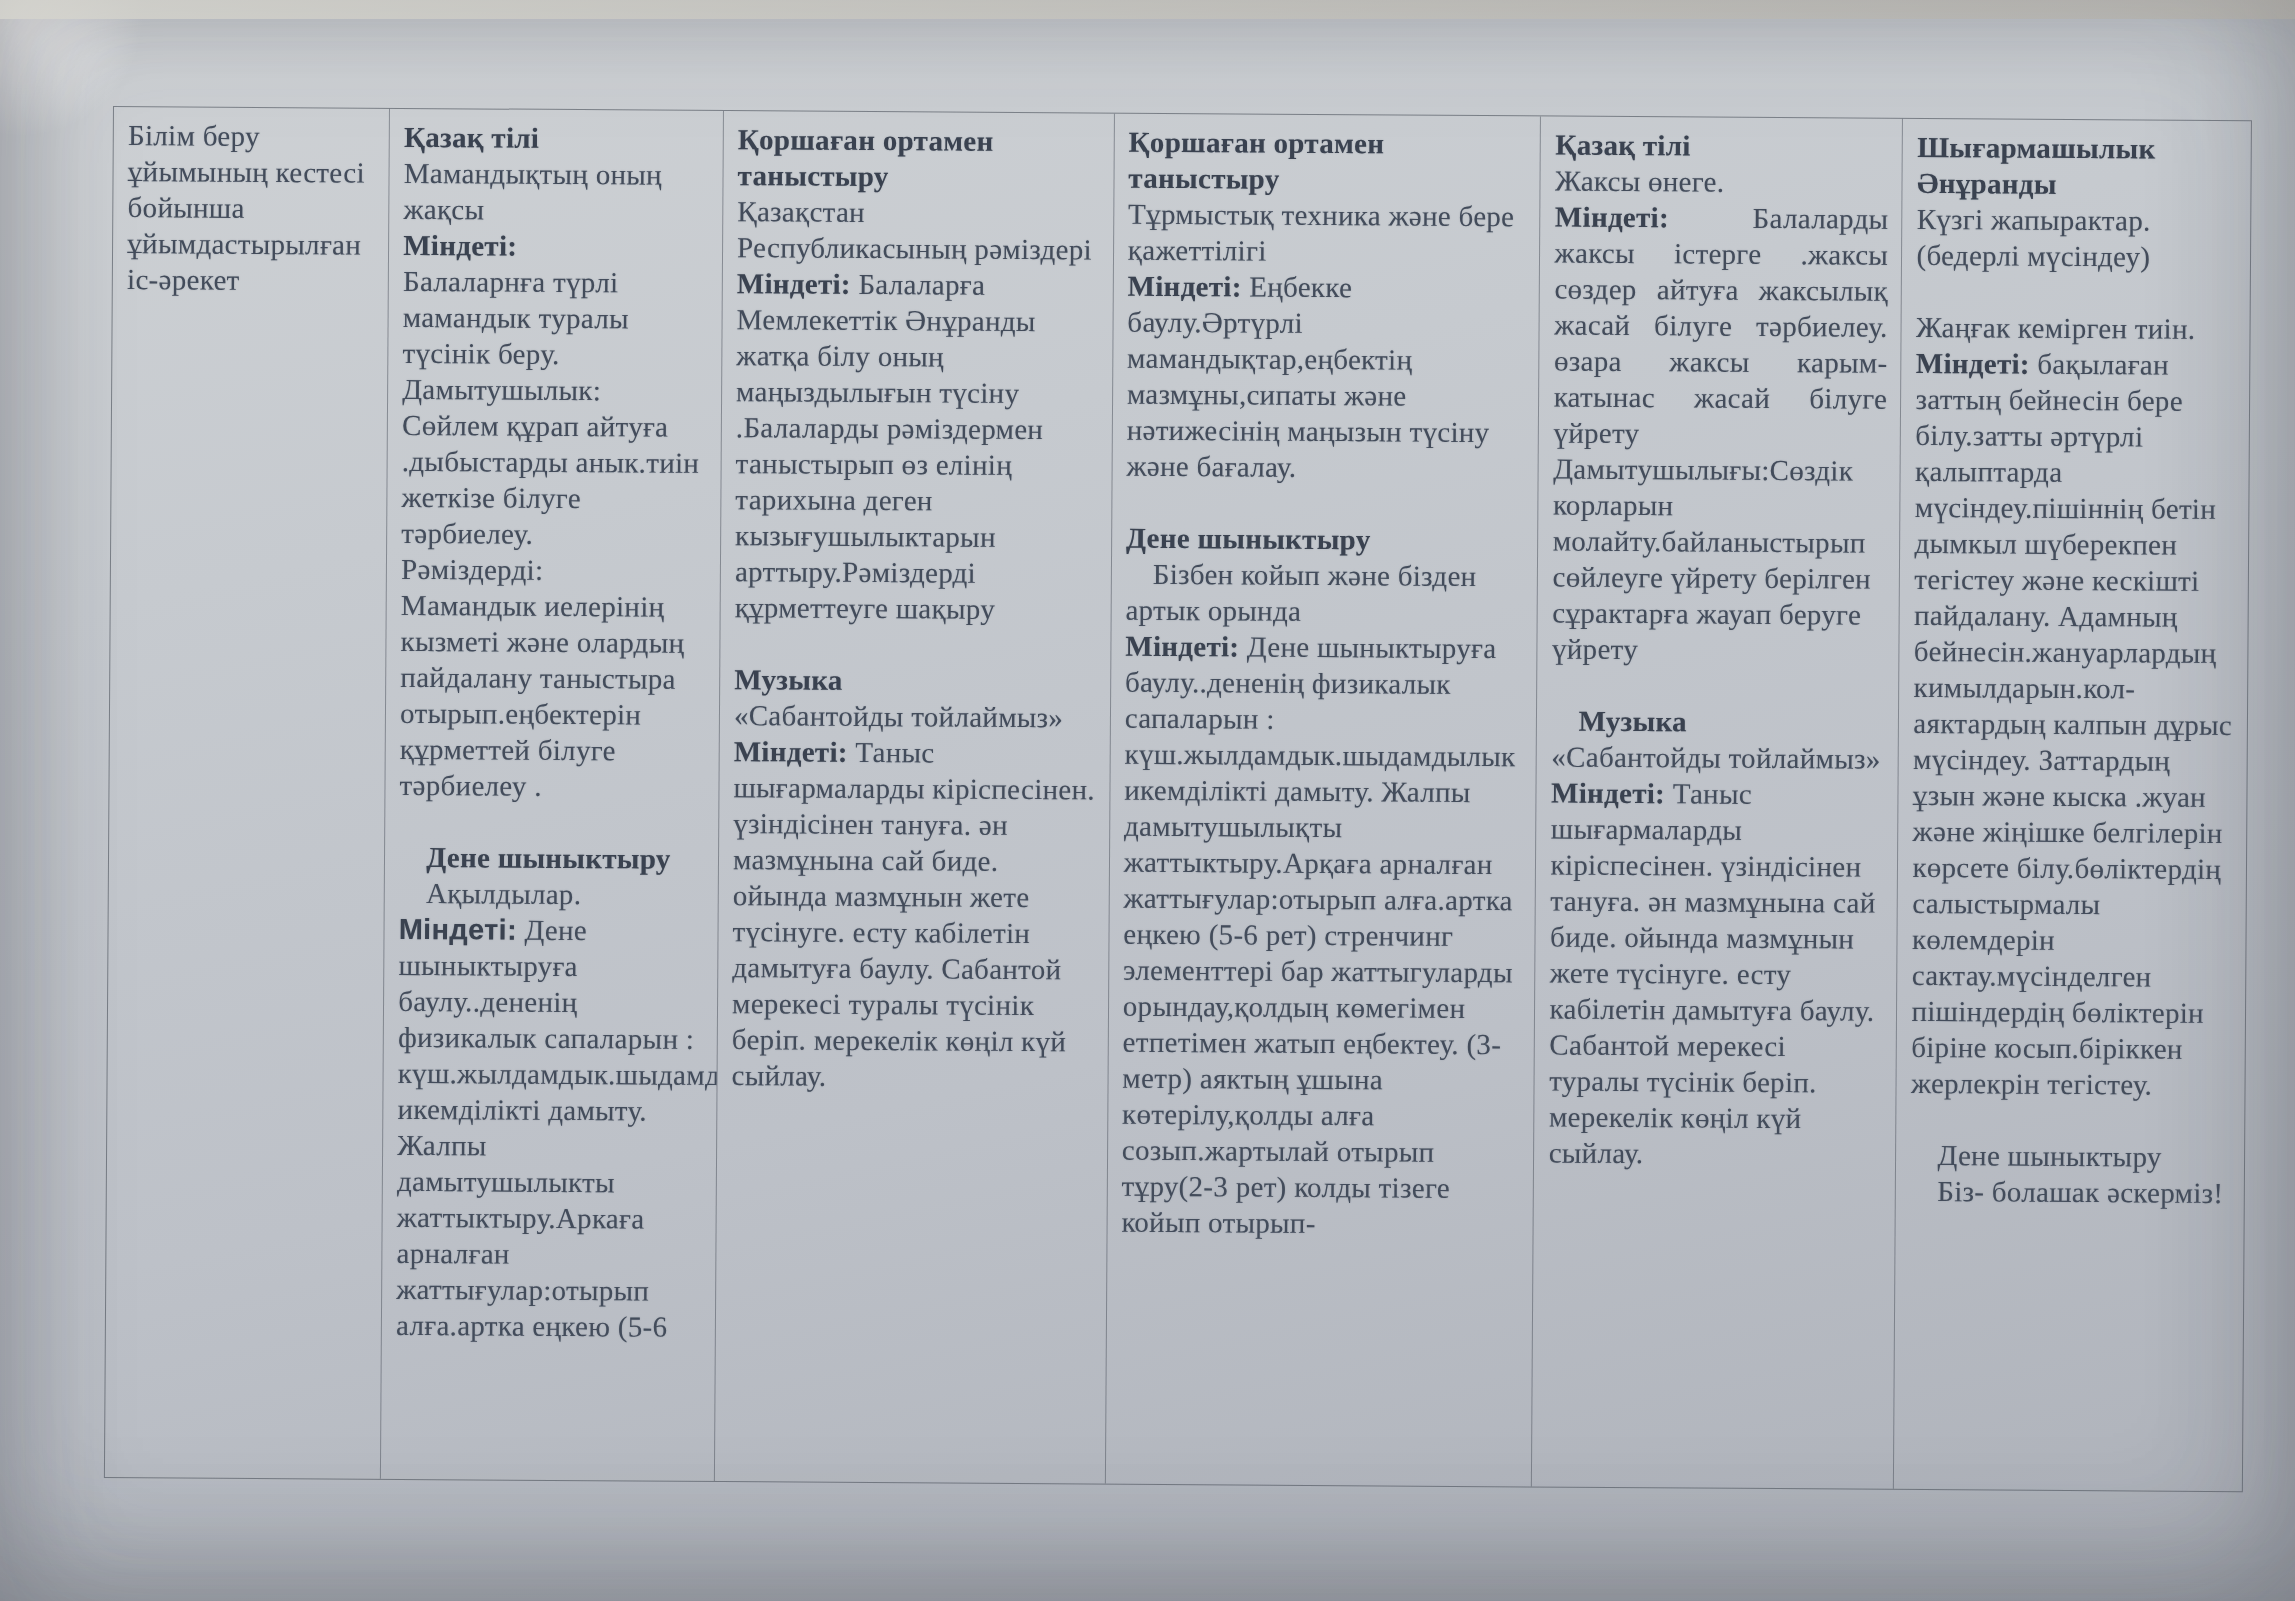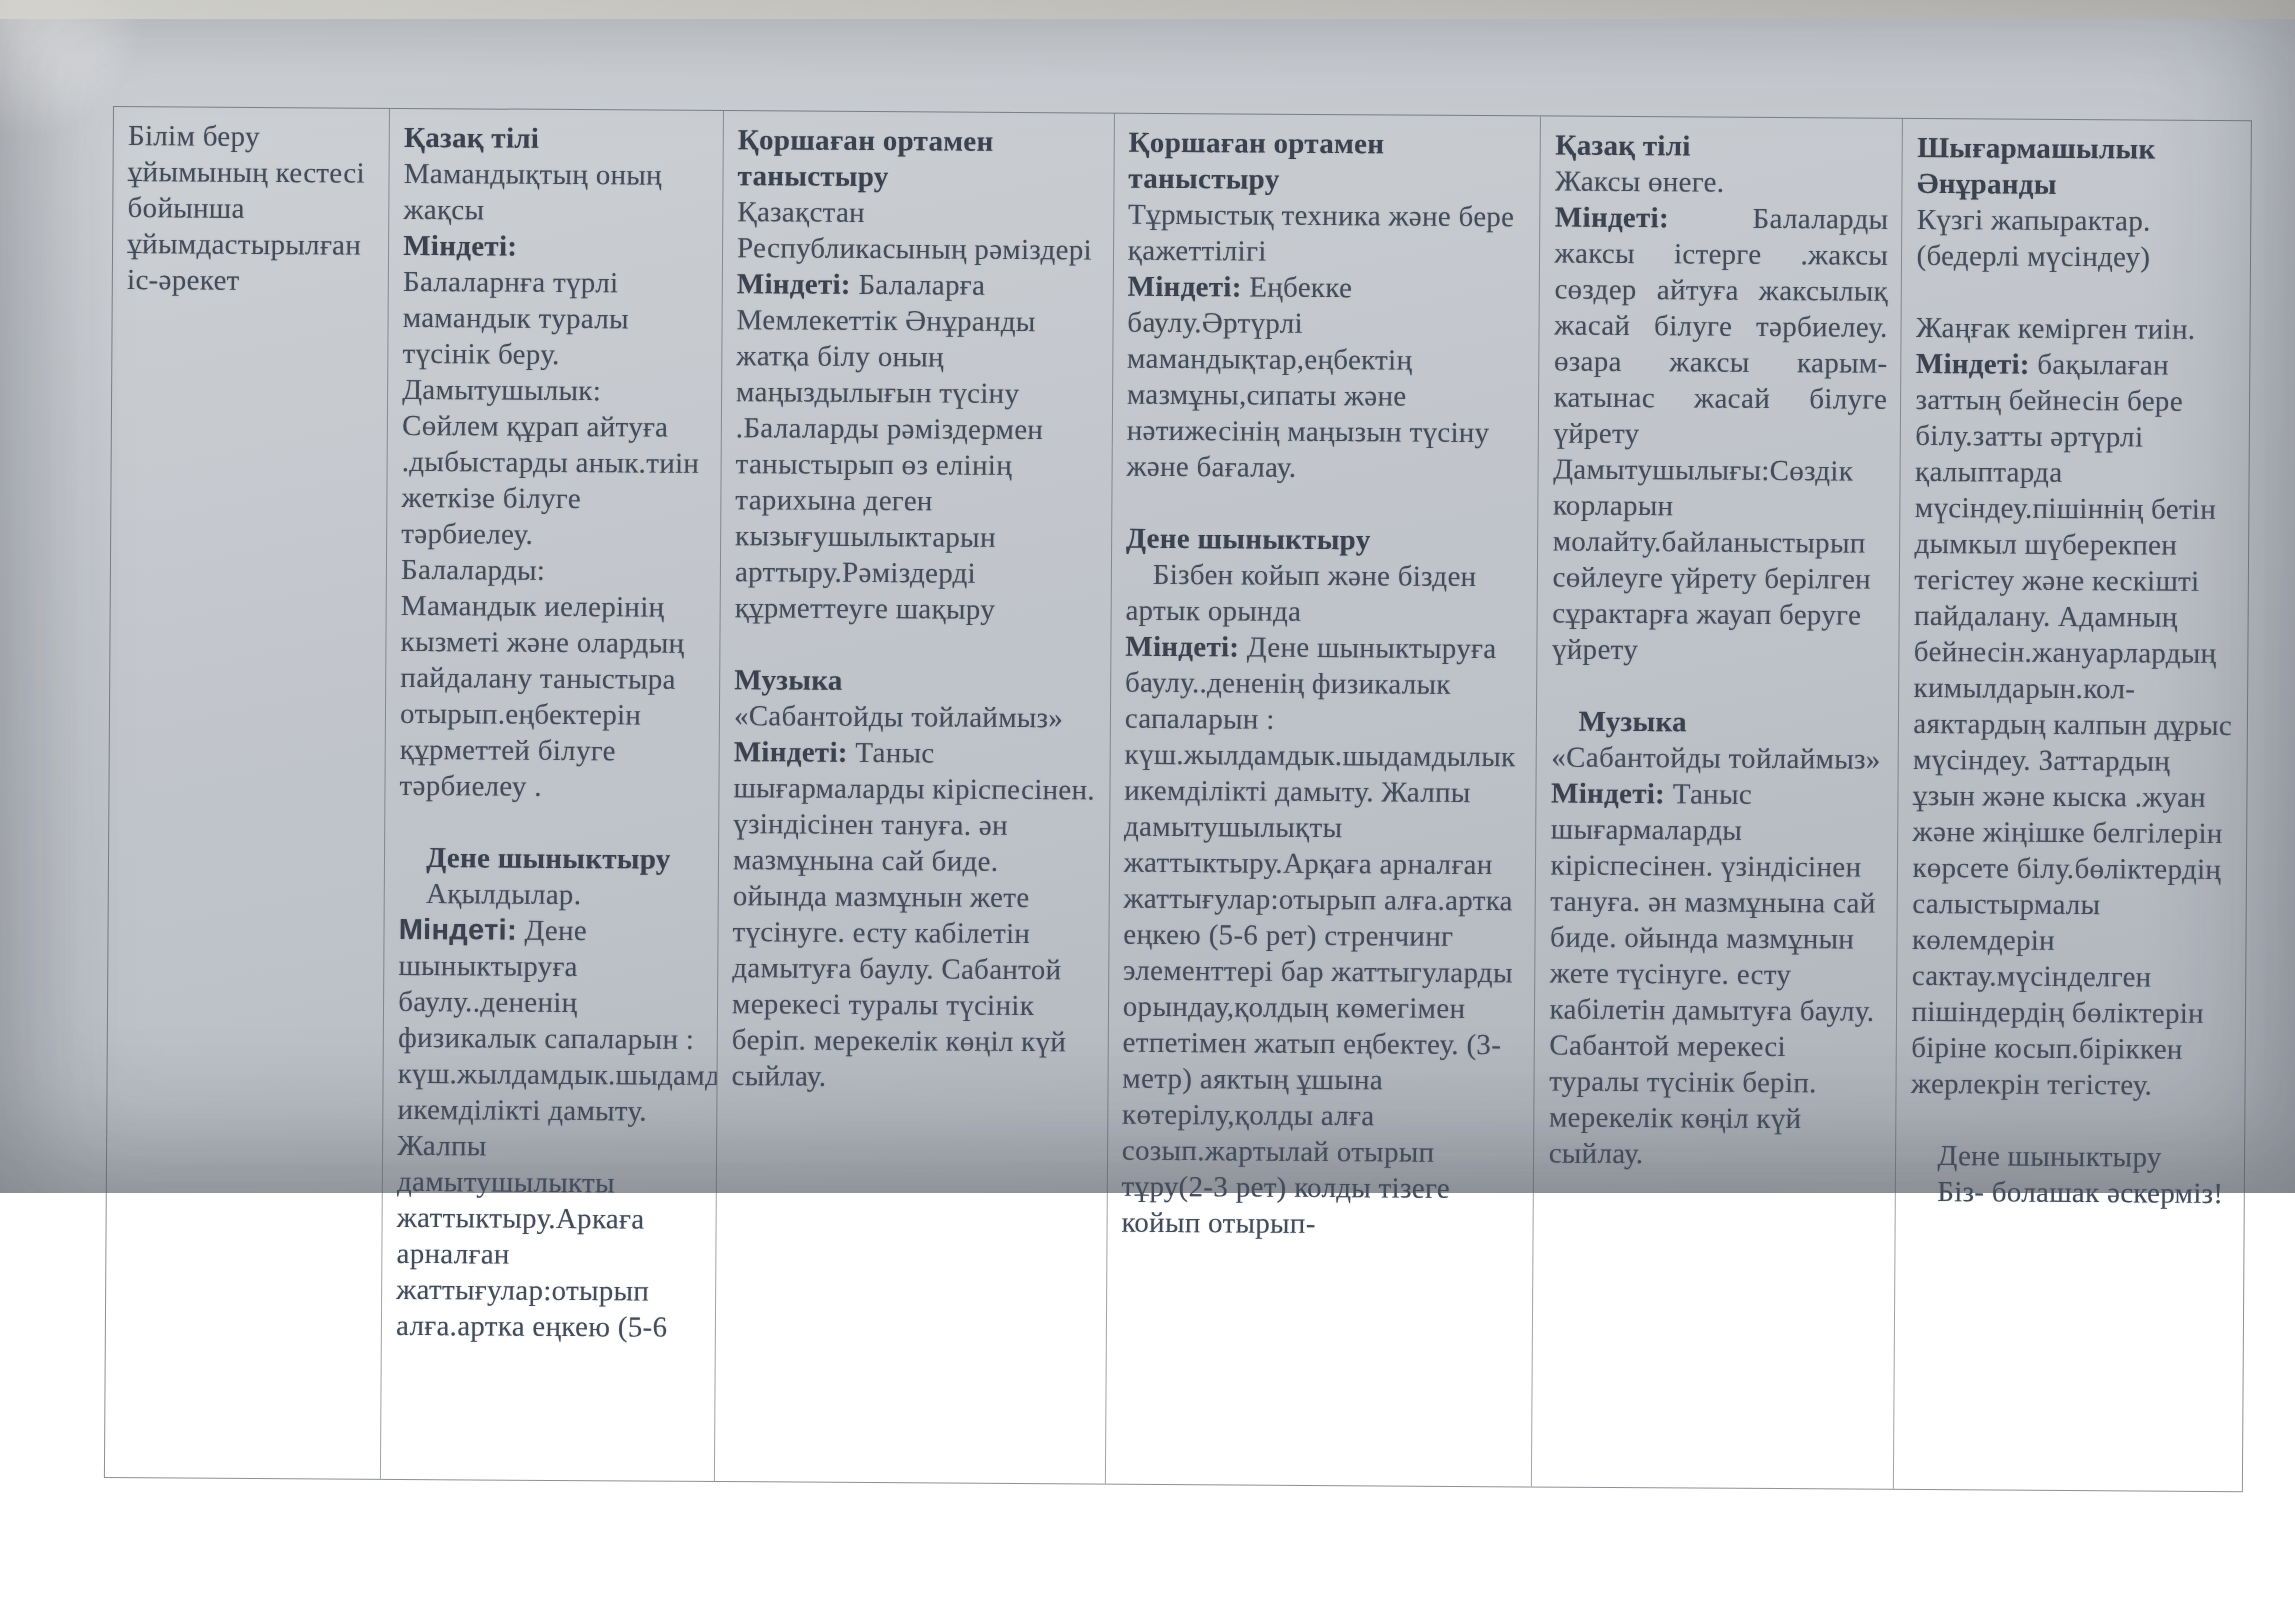--- a/index.html
+++ b/index.html
@@ -8,21 +8,21 @@
     width: 2295px;
     height: 1601px;
     overflow: hidden;
     font-family: "Liberation Serif", serif;
   }
 
   
   .photo {
     position: relative;
     width: 2295px;
-    height: 1193px;
+    height: 1601px;
     background:
       radial-gradient(circle at 21.5px 14.3px, rgba(255,255,255,0.85) 0px, rgba(255,255,255,0.0) 122px),
       linear-gradient(168deg, #cfd2d5 0%, #c6cacf 30%, #bdc1c8 62%, #adb1b9 100%);
     box-shadow:
       inset 0 0 136px rgba(50,52,60,0.22),
       inset -36px -50px 122px rgba(40,42,50,0.16),
       inset 43px 0 86px rgba(60,62,70,0.10);
   }
 
   
@@ -81,21 +81,21 @@
       <div class="col" style="width: 276px;">
         <p class="para"><span class="">Білім беру ұйымының кестесі бойынша ұйымдастырылған іс-әрекет</span></p>
       </div>
       <div class="col" style="width: 334px;">
         <p class="para"><span class="b">Қазақ тілі</span></p>
         <p class="para"><span class="">Мамандықтың оның жақсы</span></p>
         <p class="para"><span class="b">Міндеті:</span></p>
         <p class="para"><span class="">Балаларнға түрлі мамандык туралы түсінік беру.</span></p>
         <p class="para"><span class="">Дамытушылык:</span></p>
         <p class="para"><span class="">Сөйлем құрап айтуға .дыбыстарды анык.тиін жеткізе білуге тәрбиелеу.</span></p>
-        <p class="para"><span class="">Балаларды:</span></p>
+        <p class="para"><span class="">Рәміздерді:</span></p>
         <p class="para"><span class="">Мамандык иелерінің кызметі және олардың пайдалану таныстыра отырып.еңбектерін құрметтей білуге тәрбиелеу .</span></p>
         <p class="para gap"></p>
         <p class="para indent"><span class="b">Дене шыныктыру</span></p>
         <p class="para indent"><span class="">Ақылдылар.</span></p>
         <p class="para"><span class="b sans">Міндеті:</span><span class=""> Дене шыныктыруға баулу..дененің физикалык сапаларын : күш.жылдамдык.шыдамдылык икемділікті дамыту. Жалпы дамытушылыкты жаттыктыру.Аркаға арналған жаттығулар:отырып алға.артка еңкею (5-6</span></p>
       </div>
       <div class="col" style="width: 391px;">
         <p class="para"><span class="b">Қоршаған ортамен таныстыру</span></p>
         <p class="para"><span class="">Қазақстан Республикасының рәміздері</span></p>
         <p class="para"><span class="b">Міндеті:</span><span class=""> Балаларға Мемлекеттік Әнұранды жатқа білу оның маңыздылығын түсіну .Балаларды рәміздермен таныстырып өз елінің тарихына деген кызығушылыктарын арттыру.Рәміздерді құрметтеуге шақыру</span></p>

